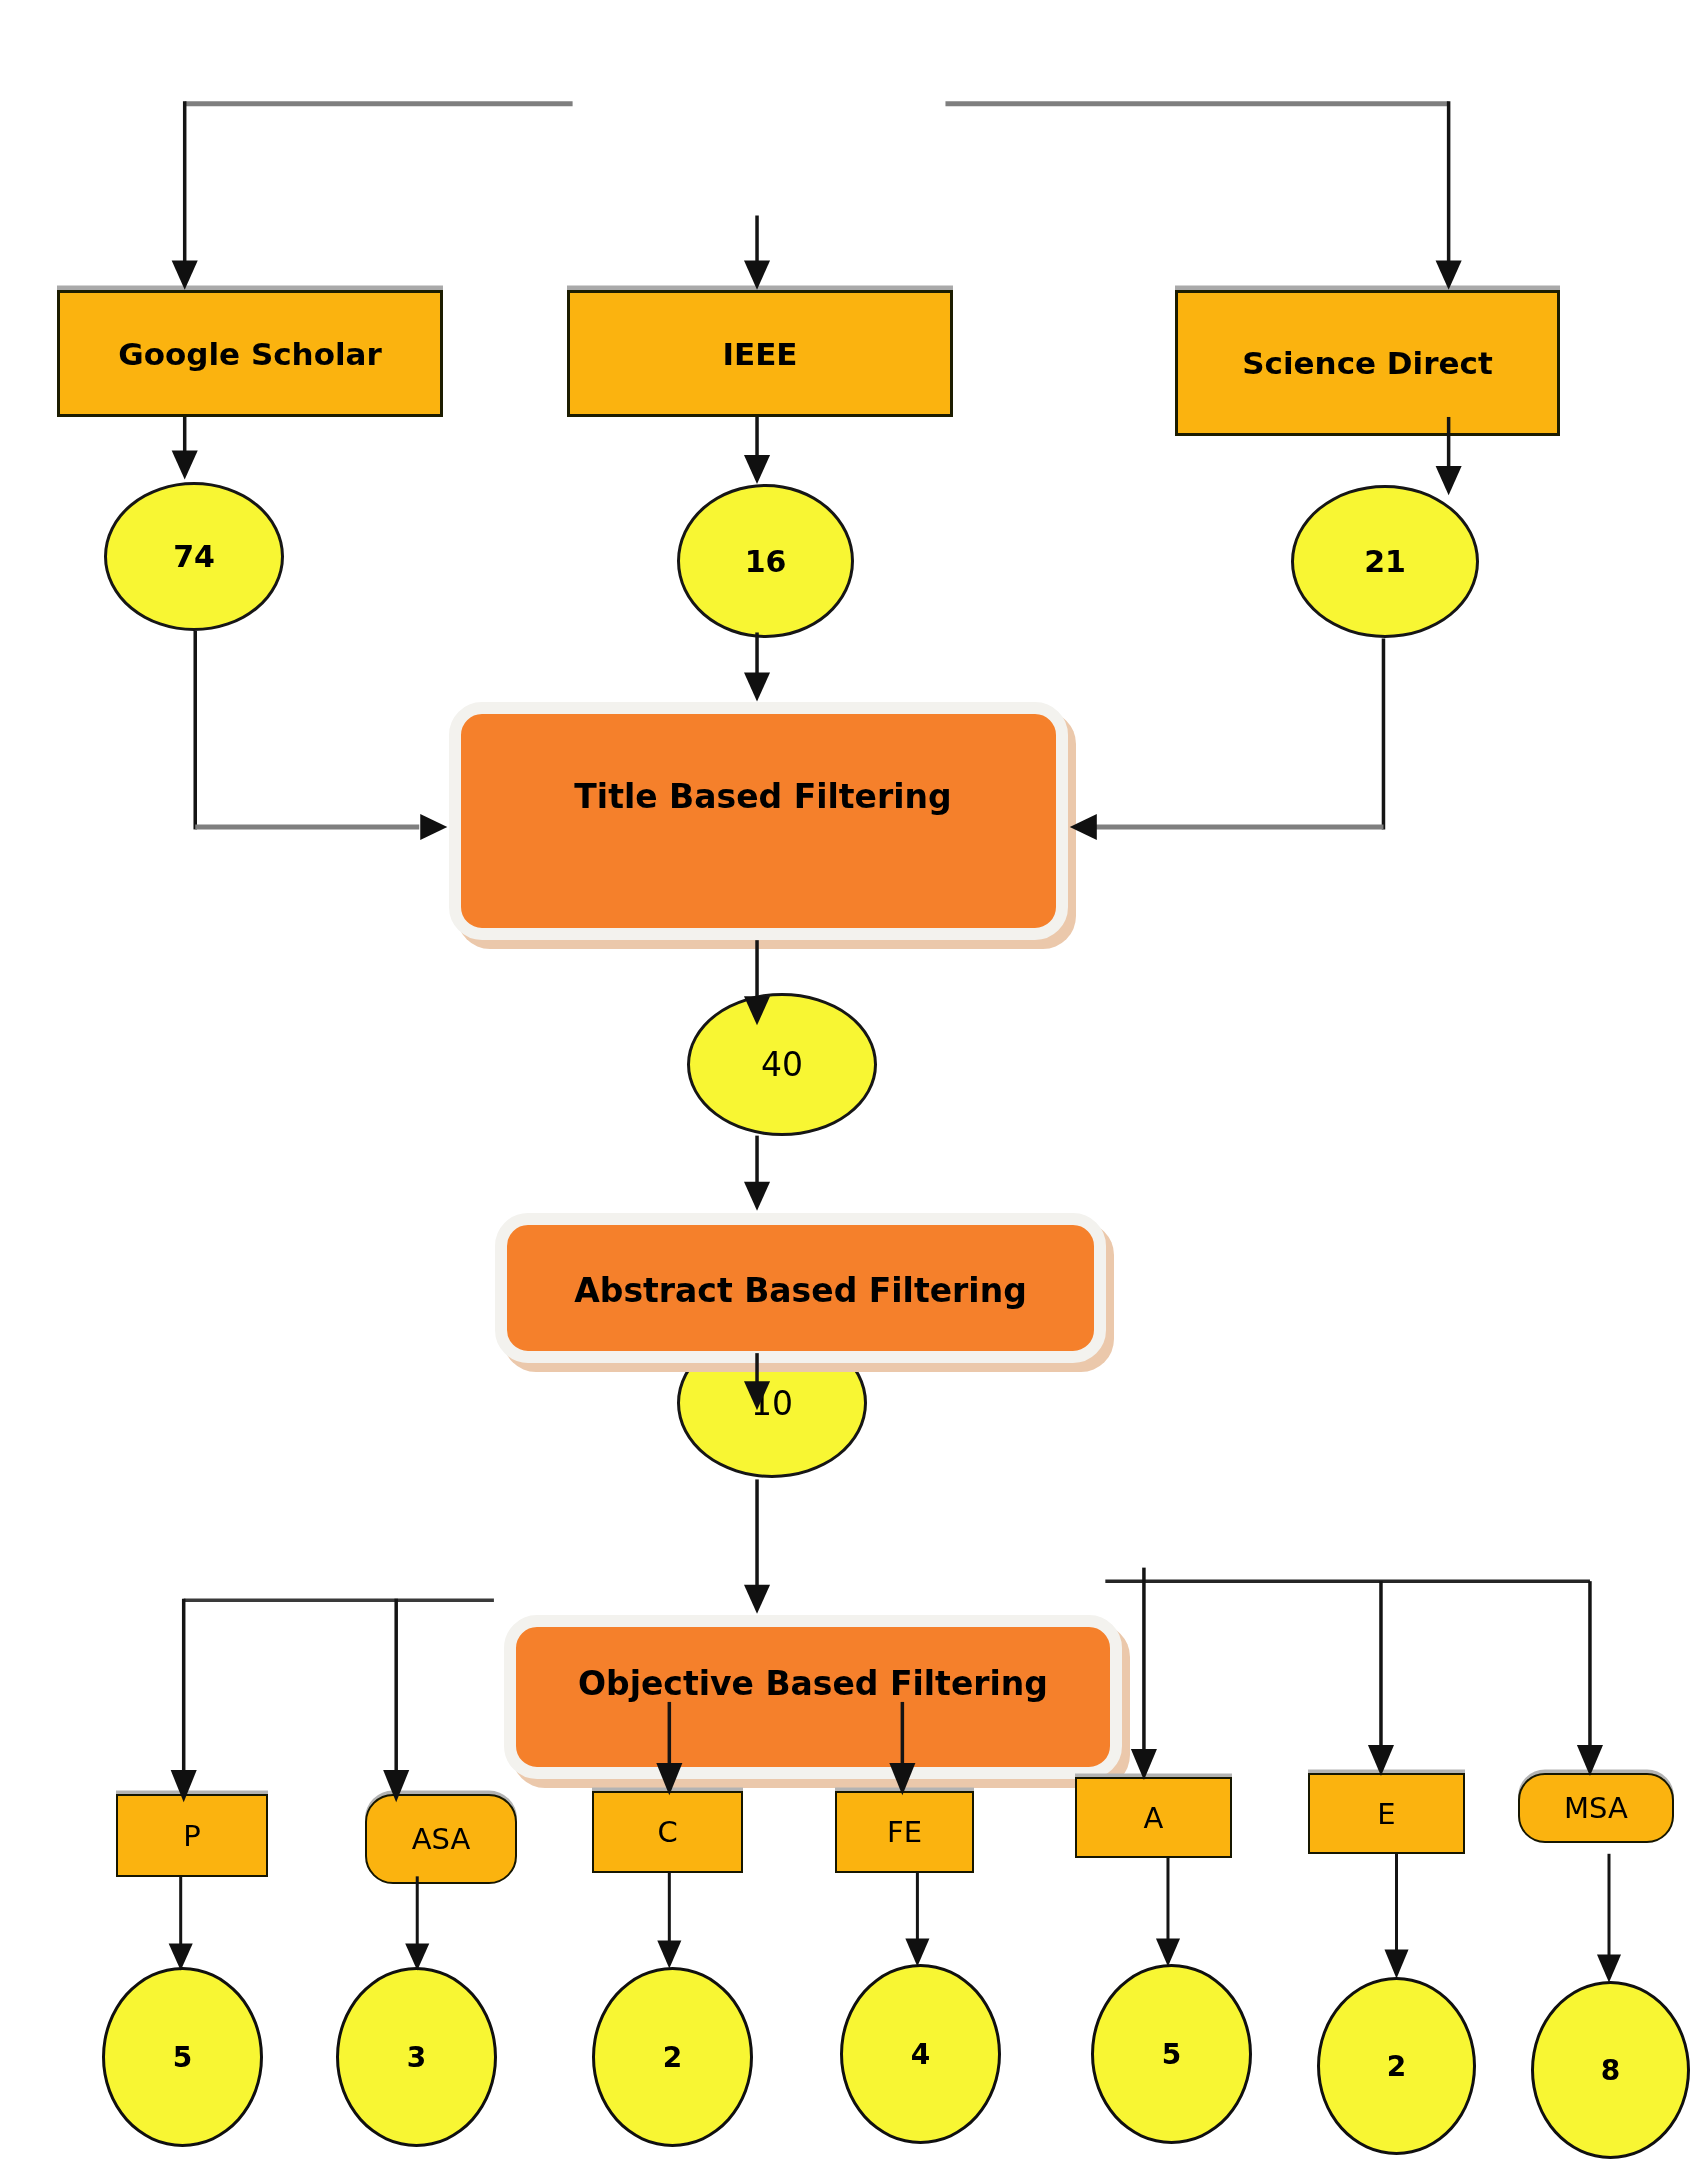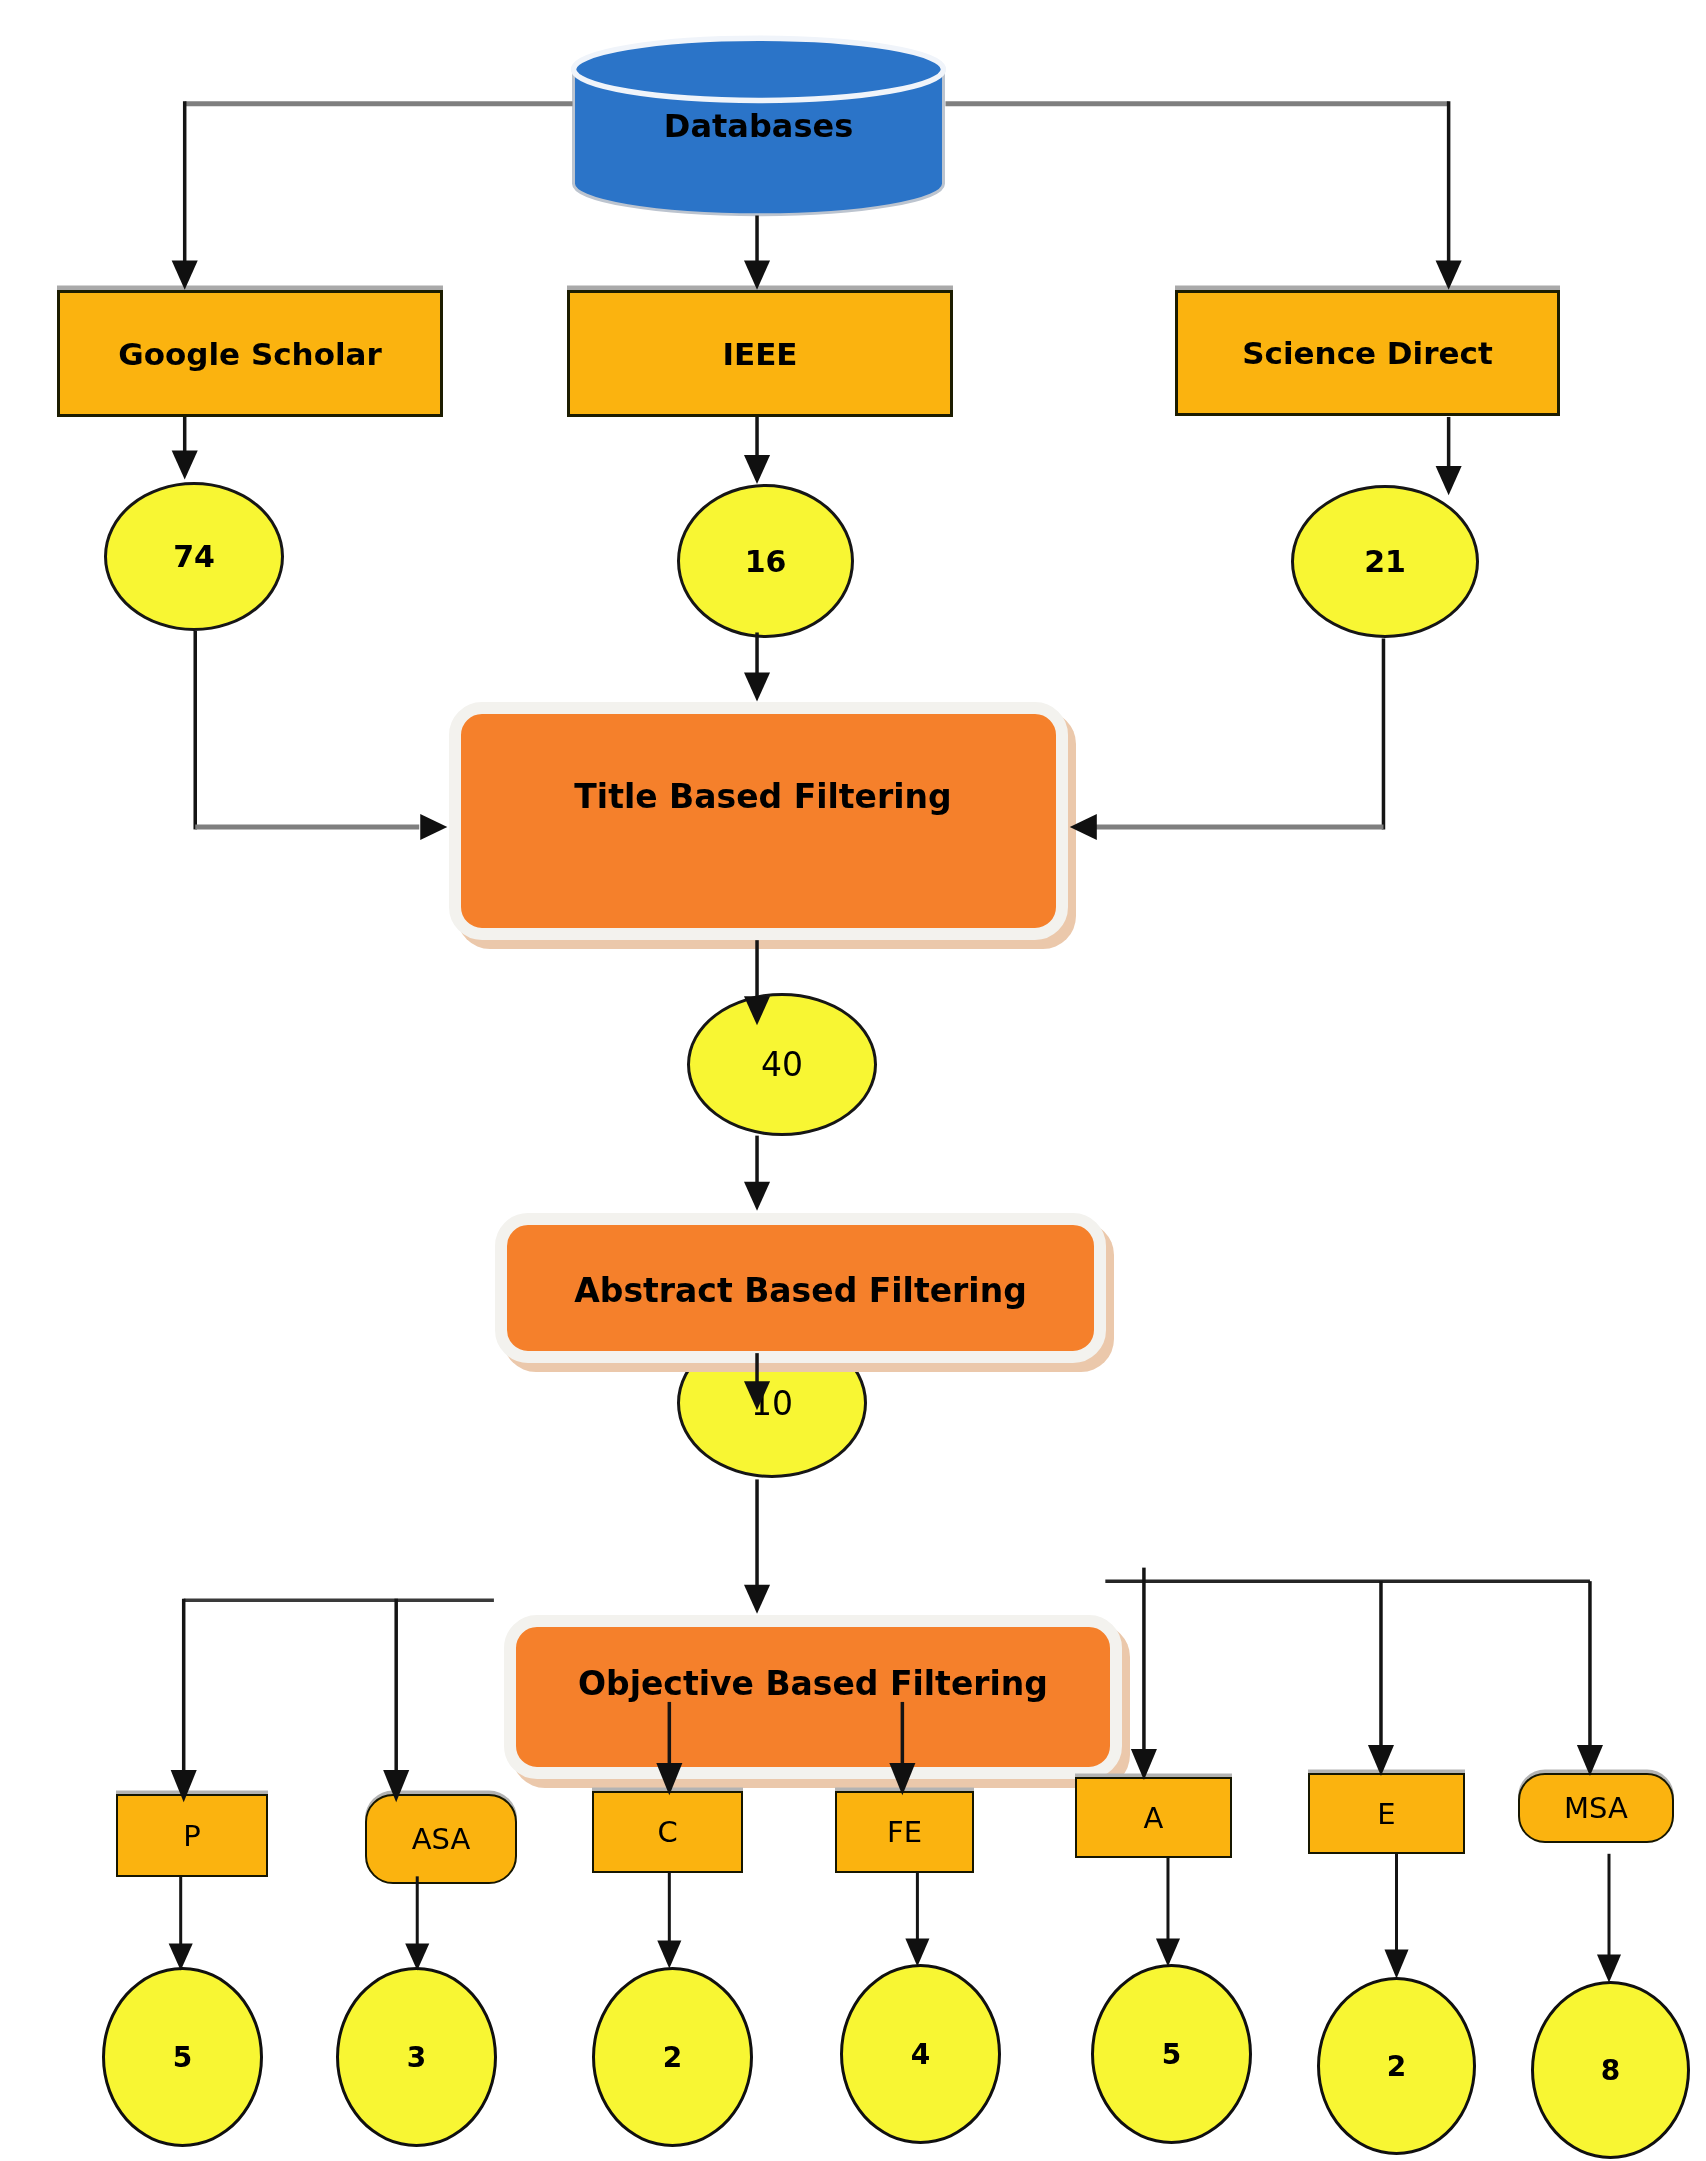--- a/index.html
+++ b/index.html
@@ -39,35 +39,28 @@
   .cyl-label{position:absolute;left:0;right:0;display:flex;align-items:center;justify-content:center;
         font-weight:700;font-size:32px;}
   svg{display:block;}
   .connectors{position:absolute;left:0;top:0;pointer-events:none;}
 </style>
 </head>
 <body>
 
 <div class="canvas">
 
-  <div class="node" style="left:571px;top:18px;width:375px;height:213px;">
-    <svg width="375" height="213" viewBox="0 0 748 424">
-      <path d="M5 102 L5 330 A369 62 0 0 0 743 330 L743 102 Z" fill="var(--db-blue)" stroke="#bcc4cf" stroke-width="6"></path>
-      <ellipse cx="374" cy="102" rx="369" ry="62" fill="var(--db-blue)" stroke="#f0f4fa" stroke-width="11"></ellipse>
-    </svg>
-    <div class="cyl-label" style="top:80px;height:55px;">Databases</div>
-  </div>
 
   <div class="node src" style="left:29px;top:290px;width:386px;height:127px;margin-left:28px;">
     <span>Google Scholar</span>
   </div>
   <div class="node src" style="left:567px;top:290px;width:386px;height:127px;">
     <span>IEEE</span>
   </div>
-  <div class="node src" style="left:1175px;top:290px;width:385px;height:126px;">
+  <div class="node src" style="left:1175px;top:290px;width:385px;height:146px;">
     <span>Science Direct</span>
   </div>
 
   <div class="node circ" style="left:104px;top:482px;width:180px;height:149px;">
     <span>74</span>
   </div>
   <div class="node circ" style="left:677px;top:484px;width:177px;height:154px;">
     <span>16</span>
   </div>
   <div class="node circ" style="left:1291px;top:485px;width:188px;height:153px;">

